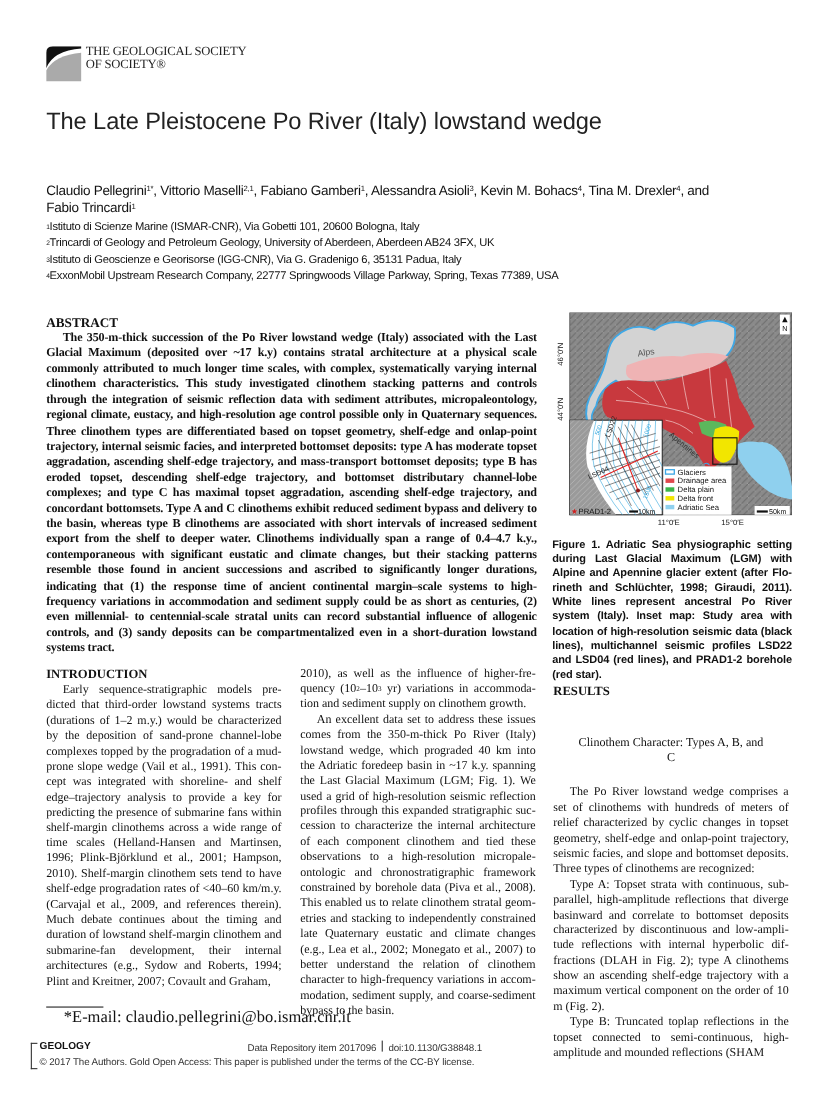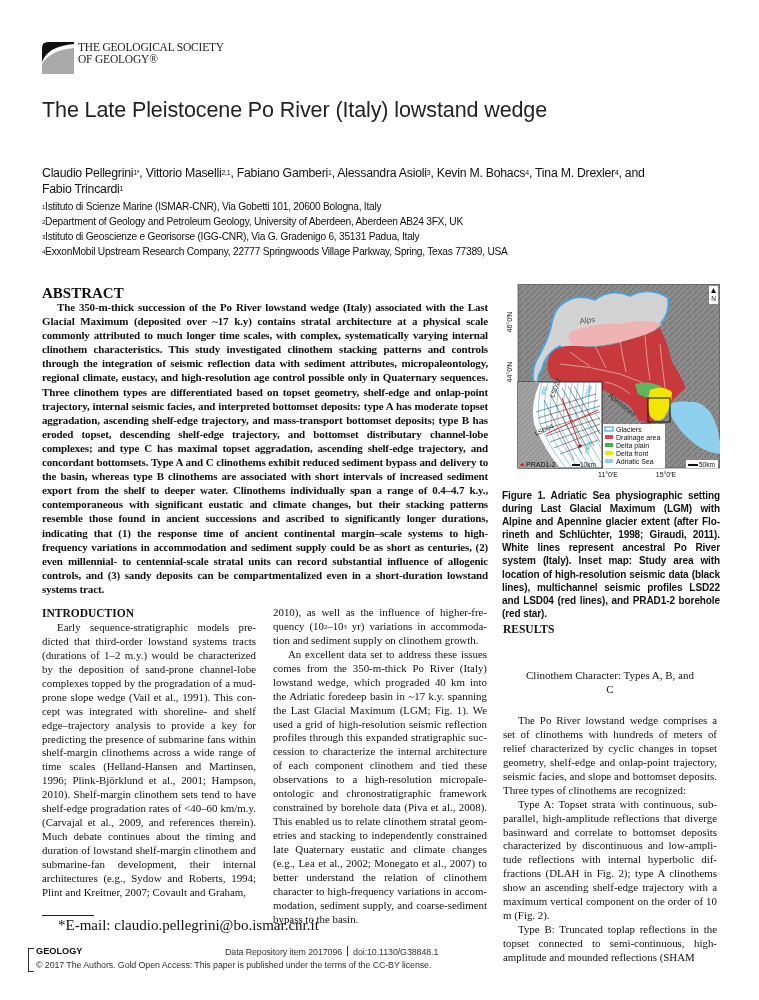--- a/index.html
+++ b/index.html
@@ -14,21 +14,21 @@
   #title { position: absolute; left: 42px; top: 97px; width: 700px; font-family: "Liberation Sans", sans-serif; font-weight: 300; font-size: 21.5px; line-height: 27px; color: #222; letter-spacing: -0.1px; }
 
   
   #authors { position: absolute; left: 42px; top: 166px; width: 700px; font-family: "Liberation Sans", sans-serif; font-size: 12.3px; line-height: 15.5px; color: #111; letter-spacing: -0.25px; }
   #authors sup { font-size: 7px; vertical-align: top; position: relative; top: -1px; }
   #affils { position: absolute; left: 42px; top: 200px; width: 700px; font-family: "Liberation Sans", sans-serif; font-size: 10.2px; line-height: 14.9px; color: #111; letter-spacing: -0.25px; }
   #affils sup { font-size: 6px; vertical-align: top; }
 
   
   #abstract { position: absolute; left: 42px; top: 286px; width: 446px; font-family: "Liberation Serif", serif; color: #111; }
-  #abstract h2 { margin: 0; font-size: 15px; line-height: 14px; font-weight: bold; }
+  #abstract h2 { margin: 0; font-size: 12px; line-height: 14px; font-weight: bold; }
   #abstract p { margin: 0; font-size: 11px; line-height: 14.1px; font-weight: bold; text-align: justify; text-indent: 15px; hyphens: manual; letter-spacing: -0.15px; }
 
   
   #figure { position: absolute; left: 500px; top: 284px; width: 220px; height: 196px; }
   #figure svg { width: 220px; height: 196px; display: block; }
   #fig-caption { position: absolute; left: 502px; top: 489px; width: 218px; font-family: "Liberation Sans", sans-serif; font-weight: bold; font-size: 10px; line-height: 13.1px; text-align: justify; letter-spacing: -0.1px; color: #111; }
 
   
   .col { position: absolute; top: 606px; width: 214px; font-family: "Liberation Serif", serif; font-size: 10.9px; line-height: 13.93px; color: #111; }
   .col p { margin: 0; text-align: justify; text-indent: 15px; }
@@ -55,32 +55,32 @@
 <body>
 
 <div id="logo">
   <svg viewBox="0 0 32 32">
     <rect x="0" y="0" width="32" height="32" fill="#ffffff"></rect>
     <path d="M0 32 L0 20 Q6 4 32 2 L32 0 L6 0 Q0 0 0 6 Z" fill="#111"></path>
     <path d="M0 32 L0 22 Q8 8 32 6 L32 32 Z" fill="#aaa"></path>
   </svg>
   <div class="logo-text">
     <div>THE GEOLOGICAL SOCIETY</div>
-    <div>OF GEOLOGY®</div>
+    <div>OF SOCIETY®</div>
   </div>
 </div>
 
 <div id="title">
   <div>The Late Pleistocene Po River (Italy) lowstand wedge</div>
 </div>
 
 <div id="authors"><span>Claudio Pellegrini</span><sup>1*</sup><span>, </span><span>Vittorio Maselli</span><sup>2,1</sup><span>, </span><span>Fabiano Gamberi</span><sup>1</sup><span>, </span><span>Alessandra Asioli</span><sup>3</sup><span>, </span><span>Kevin M. Bohacs</span><sup>4</sup><span>, </span><span>Tina M. Drexler</span><sup>4</sup><span>, and </span><br><span>Fabio Trincardi</span><sup>1</sup><span></span></div>
 <div id="affils">
     <div><sup>1</sup><span>Istituto di Scienze Marine (ISMAR-CNR), Via Gobetti 101, 20600 Bologna, Italy</span></div>
-    <div><sup>2</sup><span>Department of Geology and Petroleum Geology, University of Aberdeen, Aberdeen AB24 3FX, UK</span></div>
+    <div><sup>2</sup><span>Trincardi of Geology and Petroleum Geology, University of Aberdeen, Aberdeen AB24 3FX, UK</span></div>
     <div><sup>3</sup><span>Istituto di Geoscienze e Georisorse (IGG-CNR), Via G. Gradenigo 6, 35131 Padua, Italy</span></div>
     <div><sup>4</sup><span>ExxonMobil Upstream Research Company, 22777 Springwoods Village Parkway, Spring, Texas 77389, USA</span></div>
   </div>
 
 <div id="abstract">
   <h2>ABSTRACT</h2>
   <p>The 350-m-thick succession of the Po River lowstand wedge (Italy) associated with the Last Glacial Maximum (deposited over ~17 k.y) contains stratal architecture at a physical scale commonly attributed to much longer time scales, with complex, systematically varying internal clinothem characteristics. This study investigated clinothem stacking patterns and controls through the integration of seismic reflection data with sediment attributes, micropaleontol­ogy, regional climate, eustacy, and high-resolution age control possible only in Quaternary sequences. Three clinothem types are differentiated based on topset geometry, shelf-edge and onlap-point trajectory, internal seismic facies, and interpreted bottomset deposits: type A has moderate topset aggradation, ascending shelf-edge trajectory, and mass-transport bot­tomset deposits; type B has eroded topset, descending shelf-edge trajectory, and bottomset distributary channel-lobe complexes; and type C has maximal topset aggradation, ascending shelf-edge trajectory, and concordant bottomsets. Type A and C clinothems exhibit reduced sediment bypass and delivery to the basin, whereas type B clinothems are associated with short intervals of increased sediment export from the shelf to deeper water. Clinothems indi­vidually span a range of 0.4–4.7 k.y., contemporaneous with significant eustatic and climate changes, but their stacking patterns resemble those found in ancient successions and ascribed to significantly longer durations, indicating that (1) the response time of ancient continental margin–scale systems to high-frequency variations in accommodation and sediment supply could be as short as centuries, (2) even millennial- to centennial-scale stratal units can record substantial influence of allogenic controls, and (3) sandy deposits can be compartmentalized even in a short-duration lowstand systems tract.</p>
 </div>
 
 <div id="figure">

